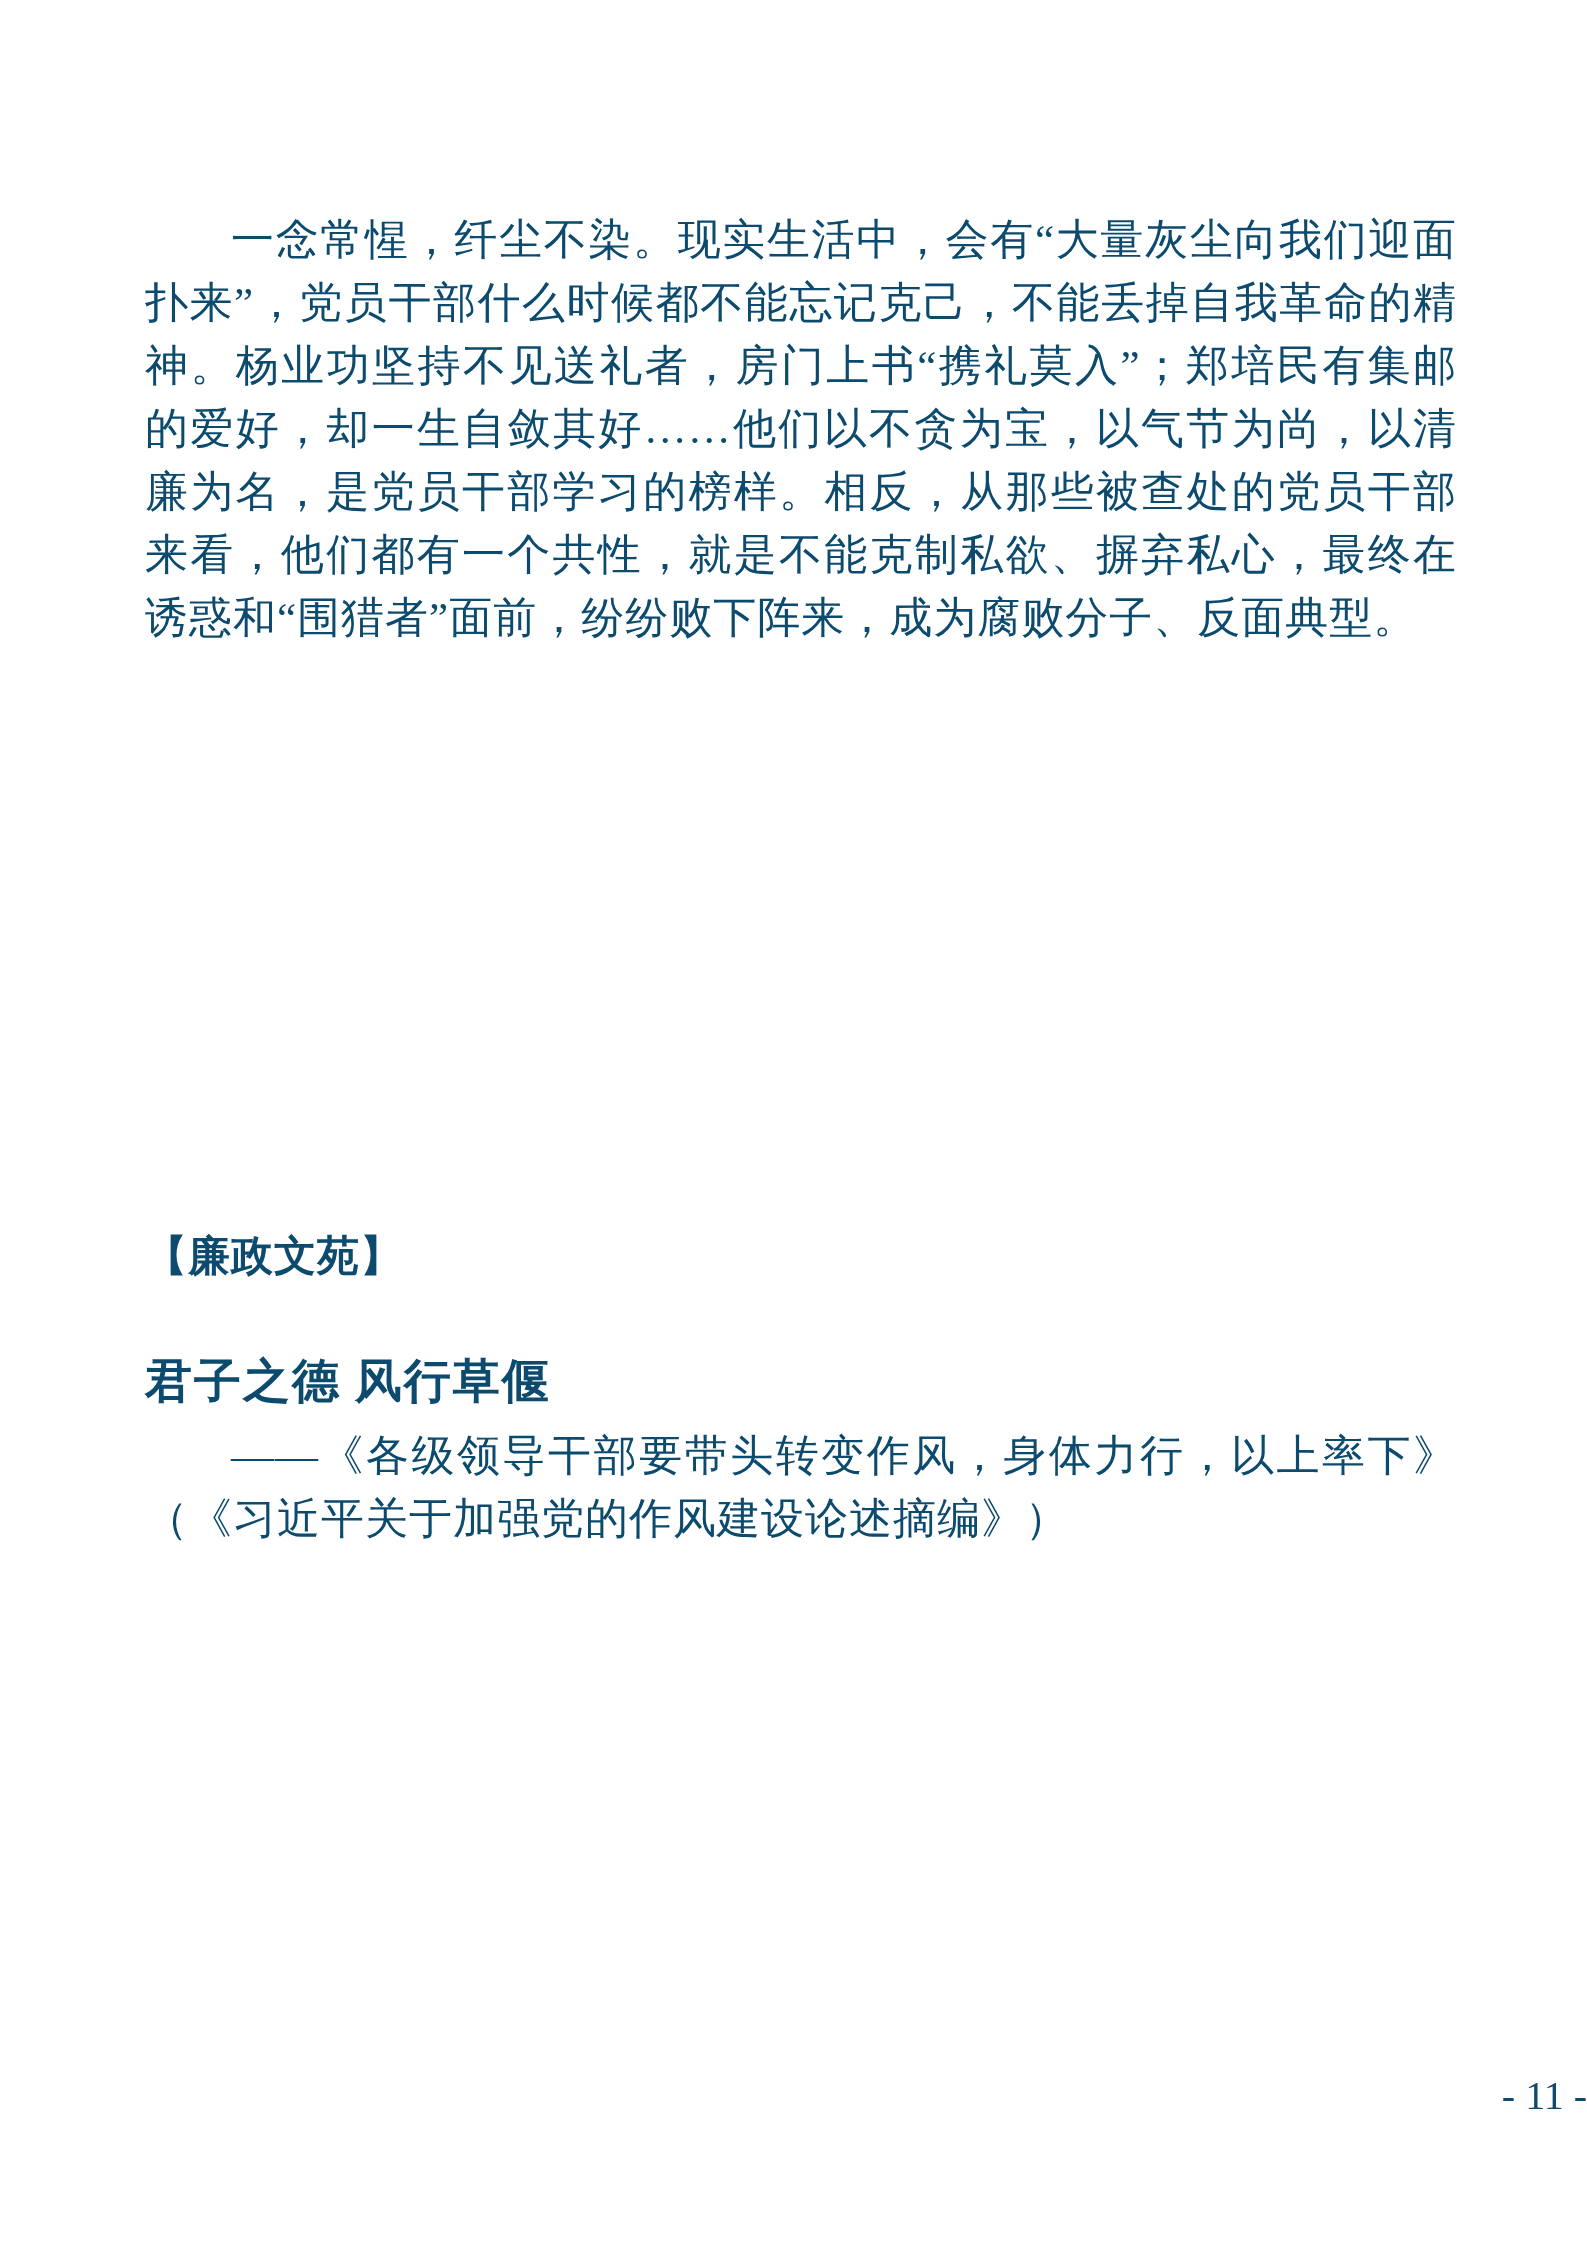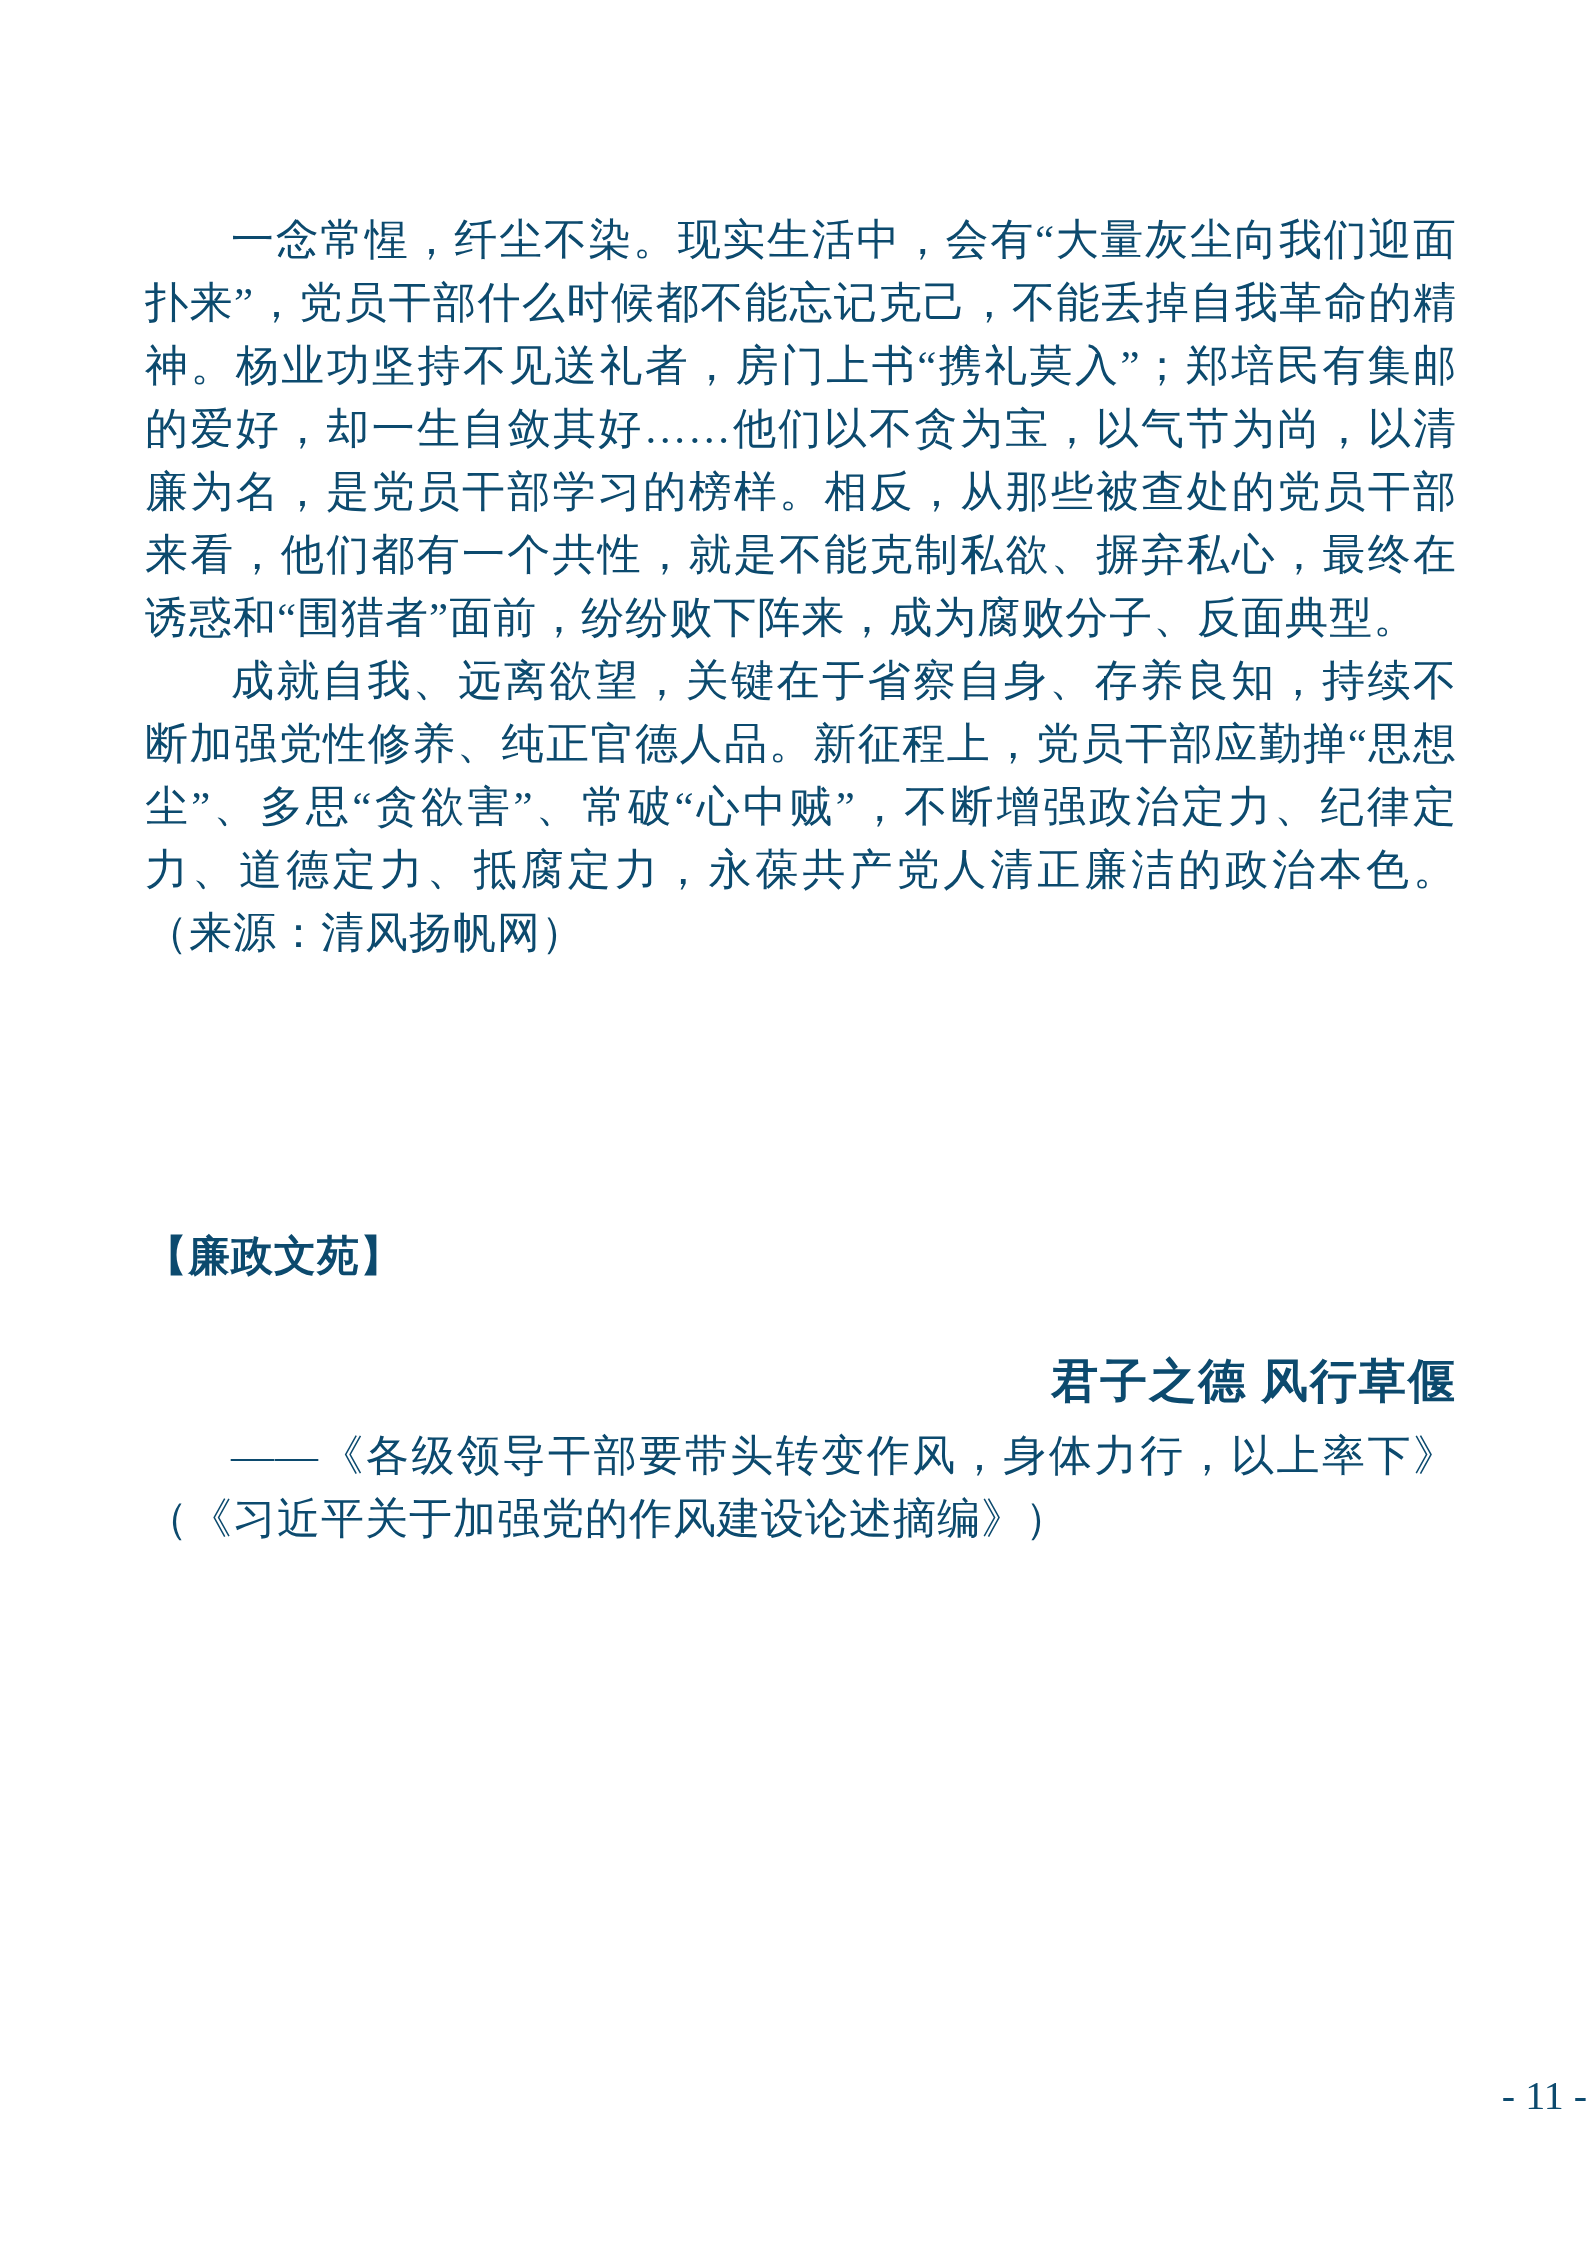--- a/index.html
+++ b/index.html
@@ -43,21 +43,21 @@
     font-size: 42px;
     line-height: 63px;
     letter-spacing: 1px;
     text-align: right;
   }
   .article-title {
     position: absolute;
     left: 145px;
     top: 1346px;
     width: 1312px;
-    text-align: right;
+    text-align: left;
     font-weight: bold;
     font-size: 47px;
     line-height: 70px;
     letter-spacing: 2px;
   }
   .page-number {
     position: absolute;
     left: 0;
     top: 2072px;
     width: 1587px;
@@ -66,21 +66,20 @@
     line-height: 48px;
   }
 </style>
 </head>
 <body>
 
 <div class="page">
 
   <div class="text-column block-one">
     <p class="body-par">一念常惺，纤尘不染。现实生活中，会有“大量灰尘向我们迎面扑来”，党员干部什么时候都不能忘记克己，不能丢掉自我革命的精神。杨业功坚持不见送礼者，房门上书“携礼莫入”；郑培民有集邮的爱好，却一生自敛其好……他们以不贪为宝，以气节为尚，以清廉为名，是党员干部学习的榜样。相反，从那些被查处的党员干部来看，他们都有一个共性，就是不能克制私欲、摒弃私心，最终在诱惑和“围猎者”面前，纷纷败下阵来，成为腐败分子、反面典型。</p>
-    <p class="body-par">成就自我、远离欲望，关键在于省察自身、存养良知，持续不断加强党性修养、纯正官德人品。新征程上，党员干部应勤掸“思想尘”、多思“贪欲害”、常破“心中贼”，不断增强政治定力、纪律定力、道德定力、抵腐定力，永葆共产党人清正廉洁的政治本色。（来源：清风扬帆网）</p>
   </div>
 
   <div class="section-header">【廉政文苑】</div>
 
   <div class="article-title">君子之德 风行草偃</div>
 
   <div class="text-column block-two">
     <p class="body-par">——《各级领导干部要带头转变作风，身体力行，以上率下》（《习近平关于加强党的作风建设论述摘编》）</p>
   </div>
 

